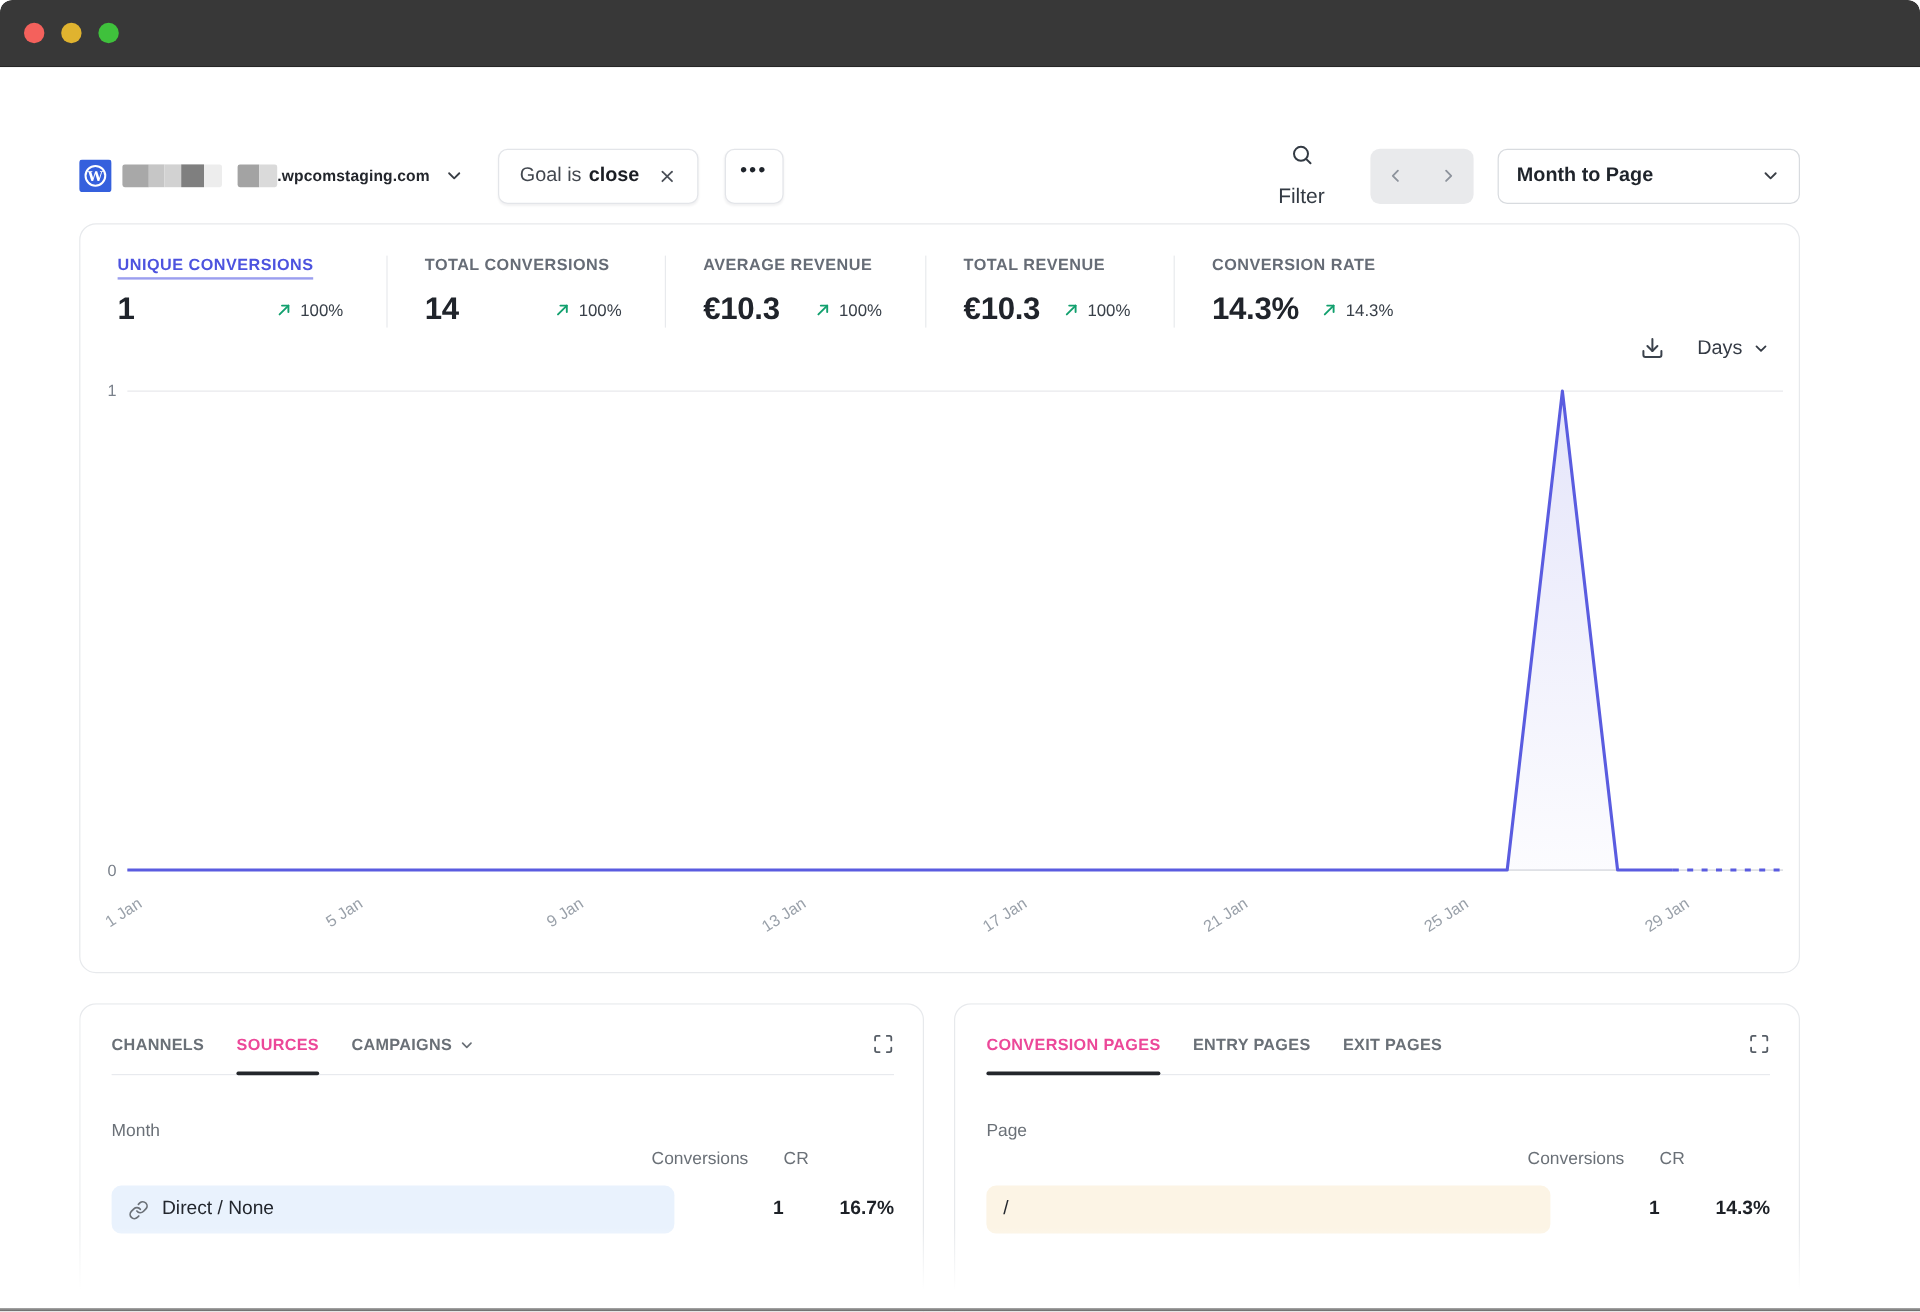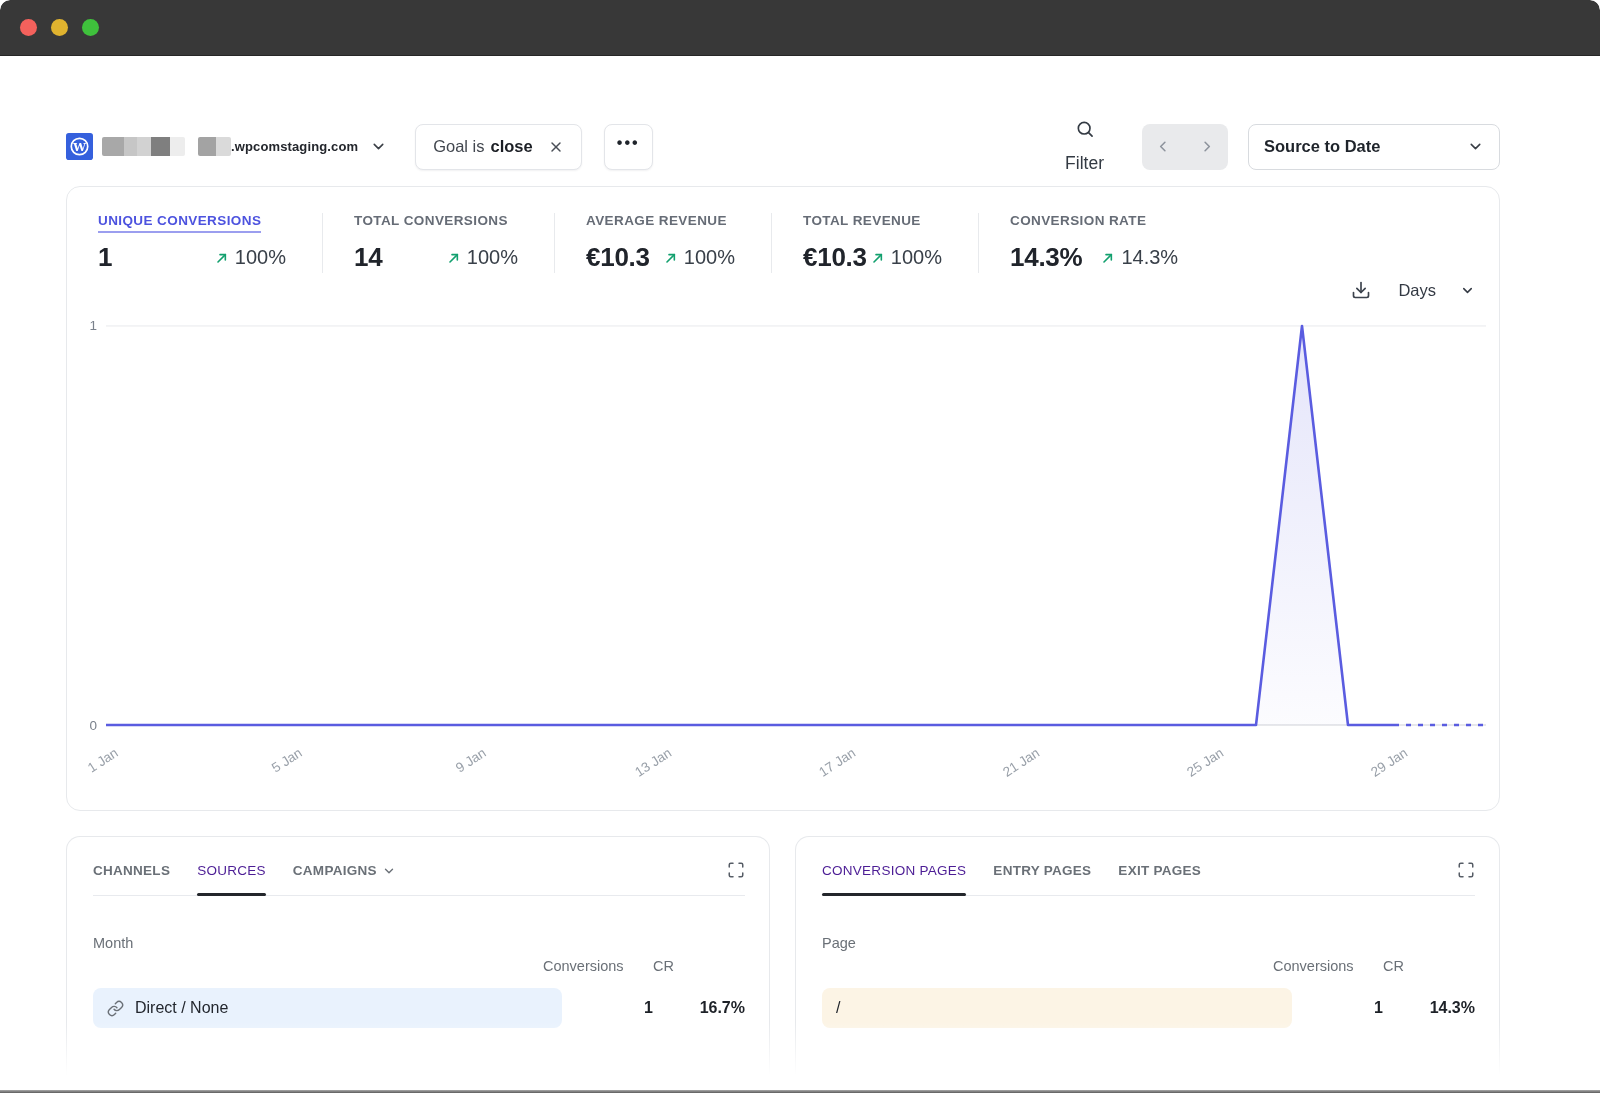--- a/index.html
+++ b/index.html
@@ -48,50 +48,50 @@
   .metric { padding-left:31px; display:flex; flex-direction:column; gap:9px; cursor:pointer; }
   .metric + .metric { border-left:1px solid #e8eaed; }
   .metric:nth-child(1){ width:255px; } .metric:nth-child(2){ width:232px; }
   .metric:nth-child(3){ width:217px; } .metric:nth-child(4){ width:207px; }
   .metric:nth-child(5){ flex:1; }
   .m-label { font-size:13.5px; font-weight:700; letter-spacing:.03em; color:#666c76;
     width:max-content; padding-bottom:3px; border-bottom:2px solid transparent; }
   .metric.active .m-label { color:#4d53df; border-bottom-color:#9b9eef; }
   .m-row { display:flex; align-items:center; }
   .m-value { font-size:26px; font-weight:700; color:#20242b; letter-spacing:-.01em; }
-  .m-change { display:flex; align-items:center; gap:5px; font-size:20px; color:#394049;
+  .m-change { display:flex; align-items:center; gap:5px; font-size:14px; color:#394049;
     margin-left:auto; margin-right:36px; }
   .metric:last-child .m-change { margin-left:18px; margin-right:0; }
   .up-arrow { color:#12a06e; }
 
   
   .chart-controls { display:flex; justify-content:flex-end; align-items:center; gap:27px;
     padding-right:24px; margin-top:2px; height:30px; }
   .dl-icon { color:#3b424c; display:inline-flex; cursor:pointer; }
-  .interval { display:flex; align-items:center; gap:24px; font-size:16.5px; font-weight:500;
+  .interval { display:flex; align-items:center; gap:8px; font-size:16.5px; font-weight:500;
     color:#343a44; cursor:pointer; }
 
   
   .chart-area { display:flex; margin-top:16px; padding-right:13px; }
   .ylabels { width:39px; position:relative; }
   .ylabels span { position:absolute; right:9px; font-size:13.5px; color:#7a818b; }
   .ylab-top { top:-3px; } .ylab-bottom { bottom:-3px; }
   .plot { position:relative; flex:1; height:409px; }
   .plot svg { position:absolute; inset:0; width:100%; height:100%; }
   .xaxis { position:relative; height:72px; margin-left:39px; margin-right:13px; }
   .xtick { position:absolute; top:15px; white-space:nowrap; font-size:13.5px; color:#99a0a9;
     transform:translate(-80%,0) rotate(-33deg); transform-origin:100% 0; }
 
   
   .bottom-grid { margin:25px 100px 0 66px; display:grid; grid-template-columns:704px 1fr; gap:25px; }
   .table-card { padding:26px 24px 0 26px; min-height:300px; border-radius:14px 14px 0 0; border-bottom:none; }
   .tabbar { display:flex; align-items:flex-start; gap:27px; border-bottom:1px solid #e8eaee; }
   .tab { position:relative; padding-bottom:17px; font-size:13.5px; font-weight:600;
     letter-spacing:.02em; color:#6a7077; cursor:pointer; display:flex; align-items:center; gap:5px; }
-  .tab.active { color:#4c1d95; font-weight:400; }
+  .tab.active { color:#ec4899; font-weight:700; }
   .tab.active::after { content:""; position:absolute; left:0; right:0; bottom:-1px; height:3px;
     background:#23262b; border-radius:2px; }
   .expand { margin-left:auto; color:#565d66; display:inline-flex; cursor:pointer; margin-top:-2px; }
   .thead { display:flex; align-items:center; padding:15px 0 5px; font-size:14.5px; color:#6a7077; }
   .th-name { flex:1; } .th-num { width:110px; text-align:left;margin-top:47px; } .th-num.cr { width:92px; }
   .trow { position:relative; display:flex; align-items:center; height:40px; margin-top:9px; cursor:pointer; }
   .row-bar { position:absolute; left:0; top:0; bottom:0; border-radius:8px; }
   .cell-name { flex:1; display:flex; align-items:center; gap:11px; padding-left:14px;
     font-size:16px; color:#23272e; z-index:1; }
   .cell-num { width:110px; text-align:right; font-size:16px; font-weight:600; color:#1d2127; z-index:1; }
@@ -172,21 +172,21 @@
           </svg>
       </button>
       <button>
         <svg viewBox="0 0 24 24" width="17" height="17" fill="none" stroke="currentColor" stroke-width="2.2" stroke-linecap="round" stroke-linejoin="round">
             <polyline points="10 6 16 12 10 18"></polyline>
           </svg>
       </button>
     </div>
 
     <div class="chip daterange">
-      <span>Source to Date</span>
+      <span>Month to Page</span>
       <span class="chev">
         <svg viewBox="0 0 24 24" width="17" height="17" fill="none" stroke="currentColor" stroke-width="2.2" stroke-linecap="round" stroke-linejoin="round">
             <polyline points="6 9 12 15 18 9"></polyline>
           </svg>
       </span>
     </div>
   </div>
 
   <div class="card main-card">
     <div class="metrics">

